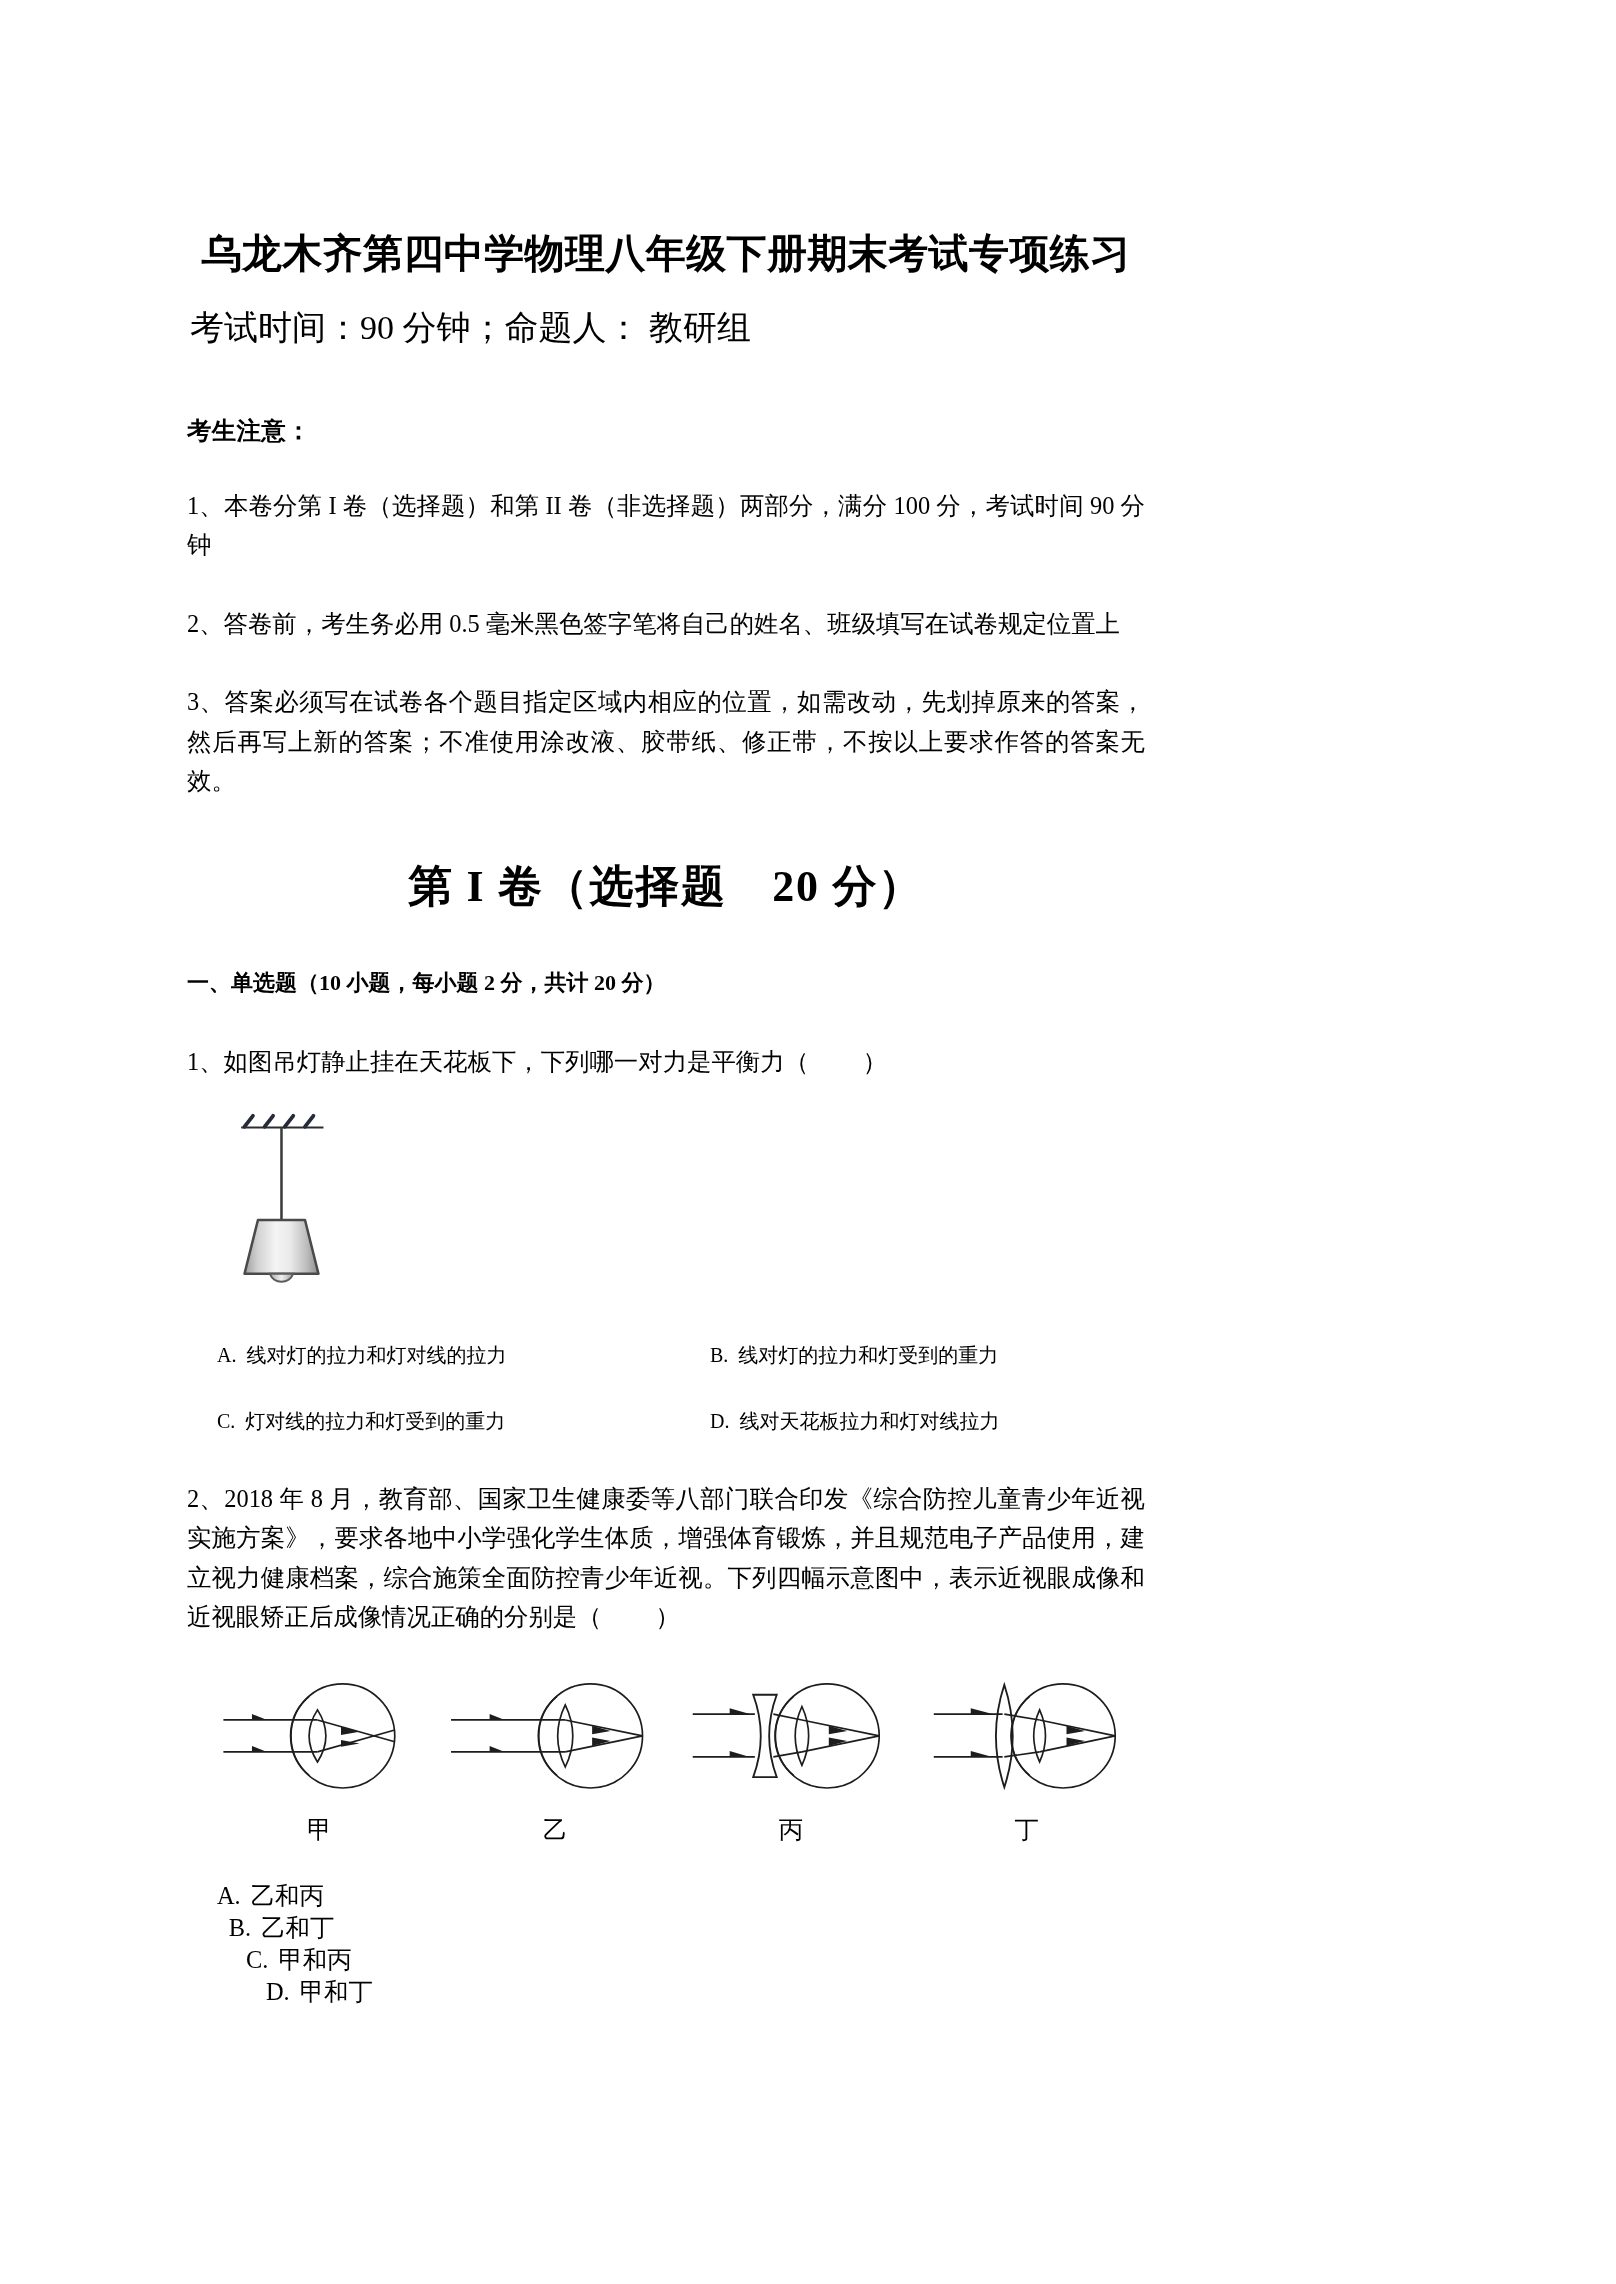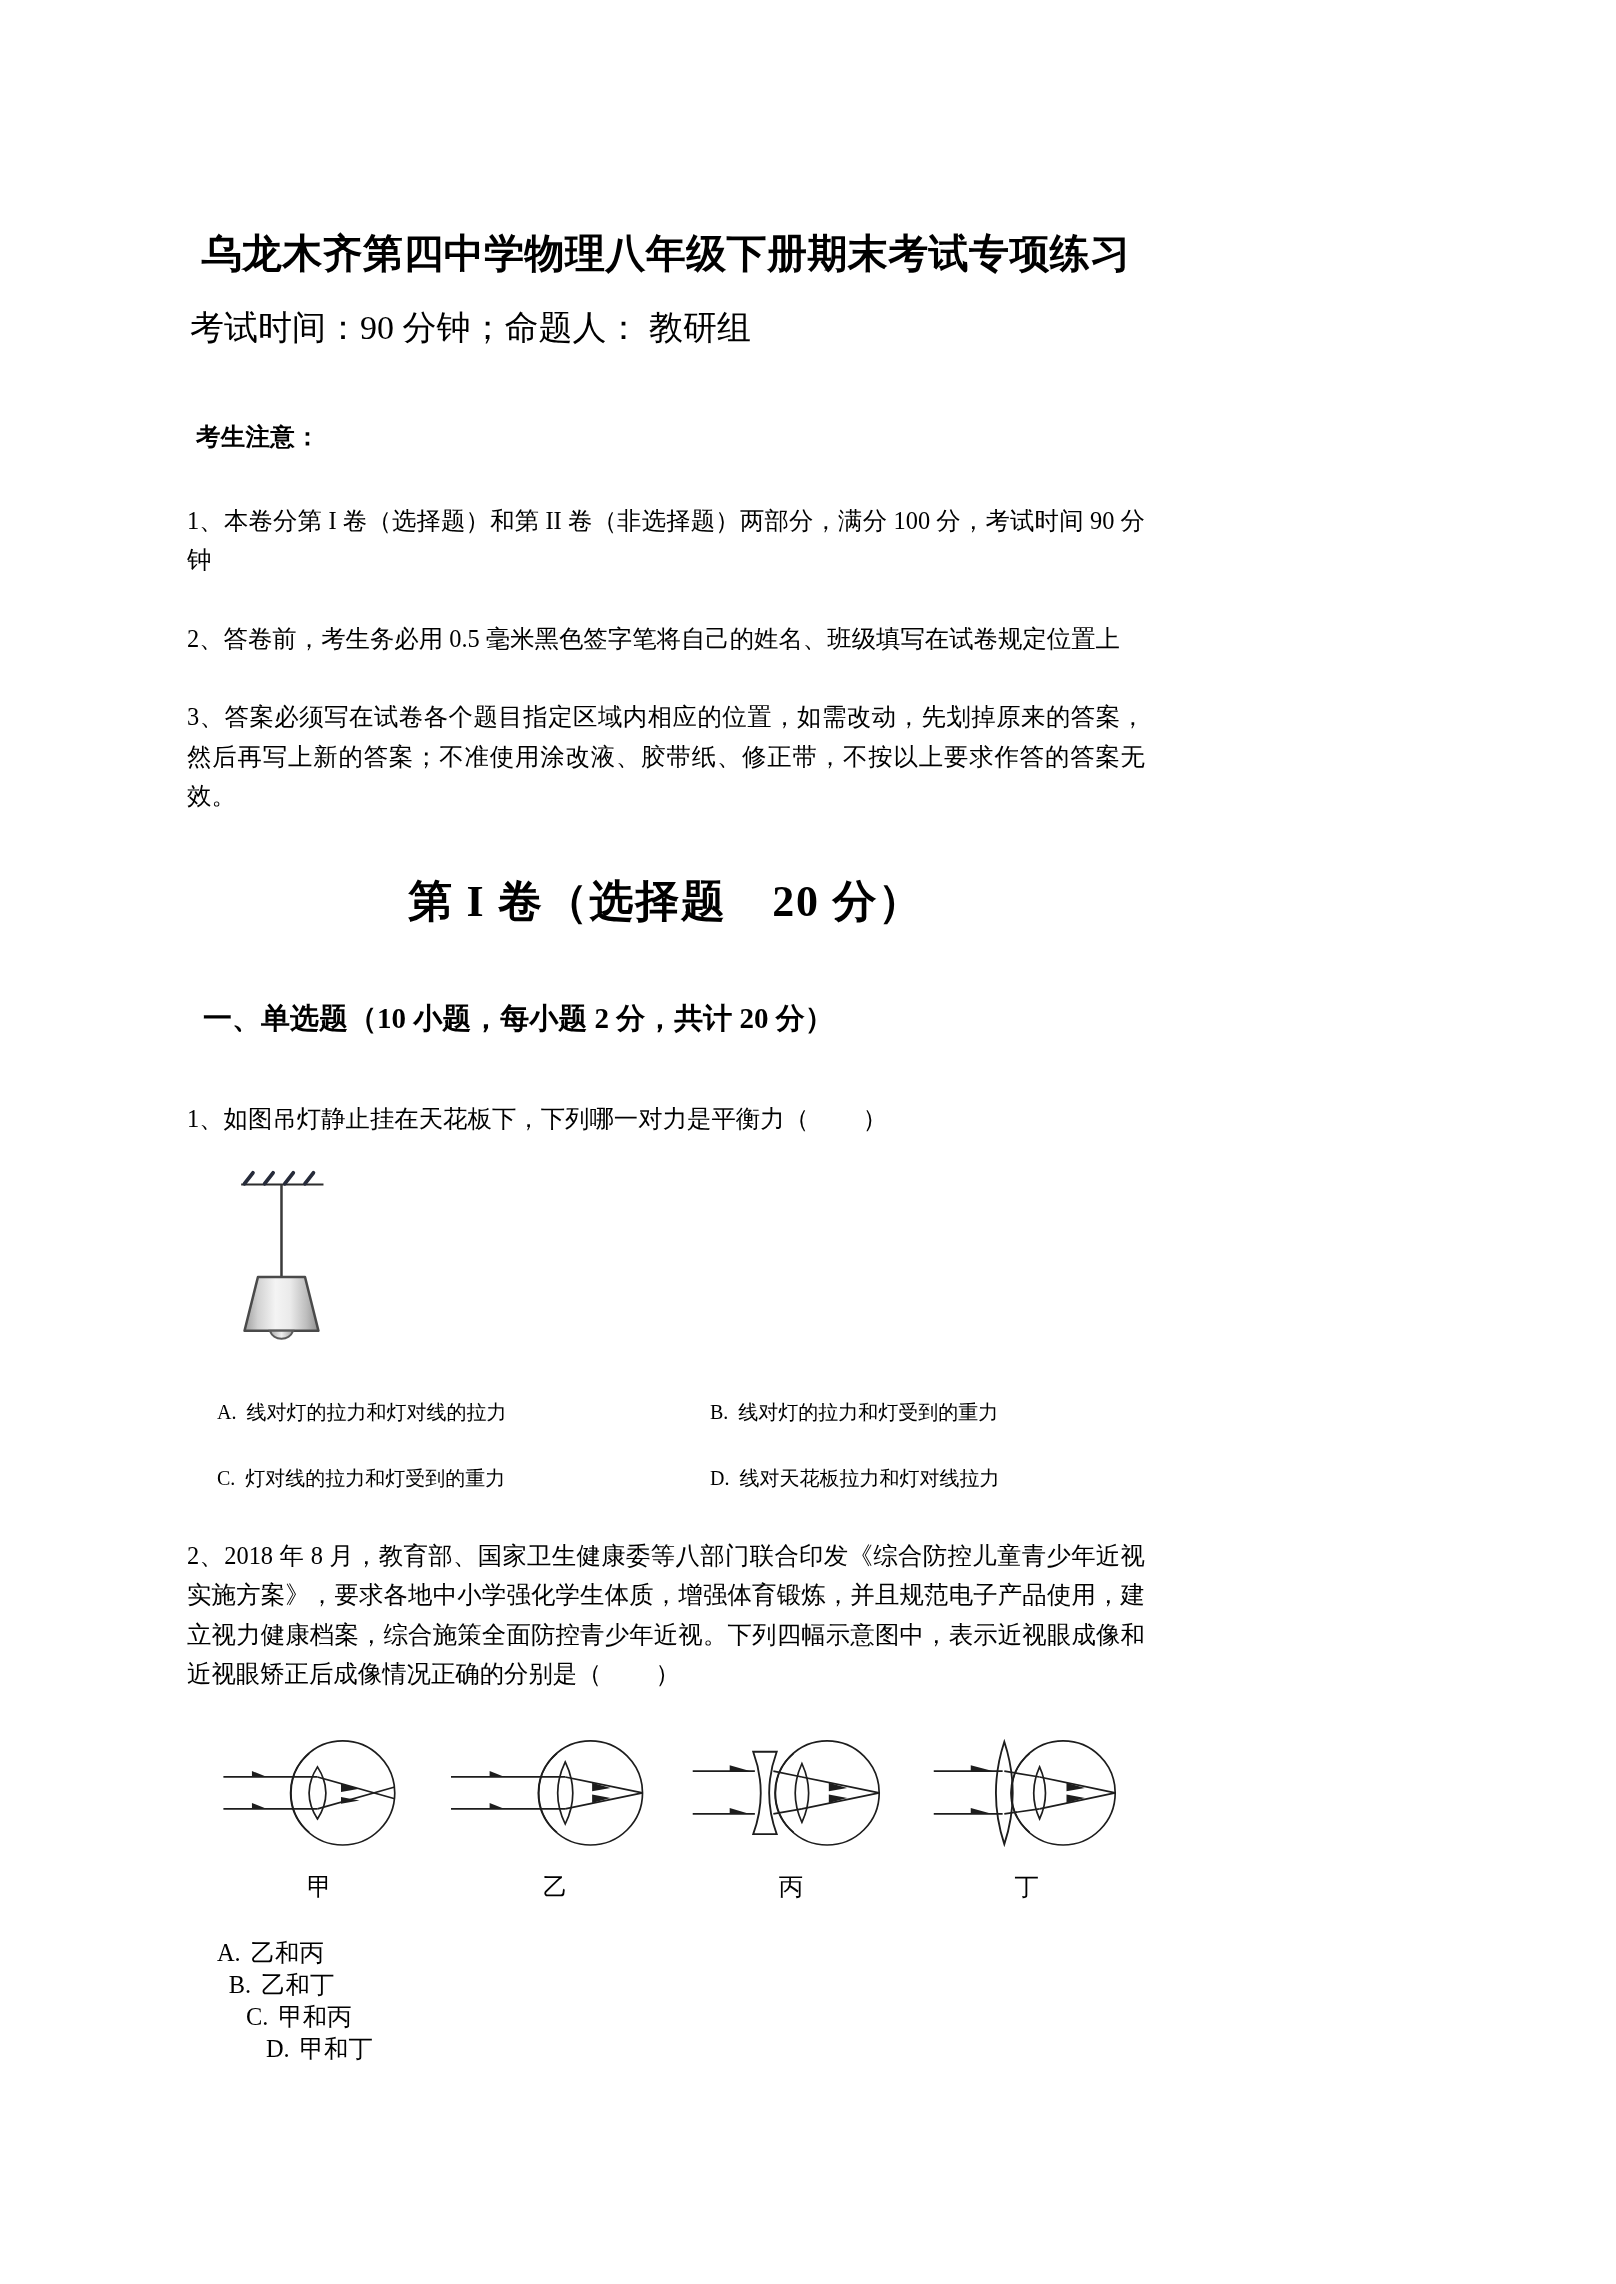--- a/index.html
+++ b/index.html
@@ -31,21 +31,21 @@
     line-height: 1.25;
   }
   .doc-subtitle {
     margin: 3px;
     padding-top: 23.6px;
     text-align: left;
     font-size: 34px;
     line-height: 1.3;
   }
   .notice-heading {
-    margin: 9px;
+    margin: 0;
     padding-top: 62px;
     font-size: 24.4px;
     font-weight: bold;
     letter-spacing: 0.4px;
   }
   .notice-item {
     margin: 0;
     padding-top: 39px;
     font-size: 24.4px;
     line-height: 1.62;
@@ -53,23 +53,23 @@
   }
   .part-heading {
     margin: 0;
     padding-top: 56px;
     text-align: center;
     font-size: 44px;
     font-weight: bold;
     letter-spacing: 1.7px;
   }
   .section-heading {
-    margin: 16px;
+    margin: 0;
     padding-top: 52px;
-    font-size: 29px;
+    font-size: 22px;
     font-weight: bold;
   }
   .question {
     margin: 0;
     padding-top: 44px;
     font-size: 24.4px;
     line-height: 1.62;
     text-align: justify;
   }
   .blank-paren {

